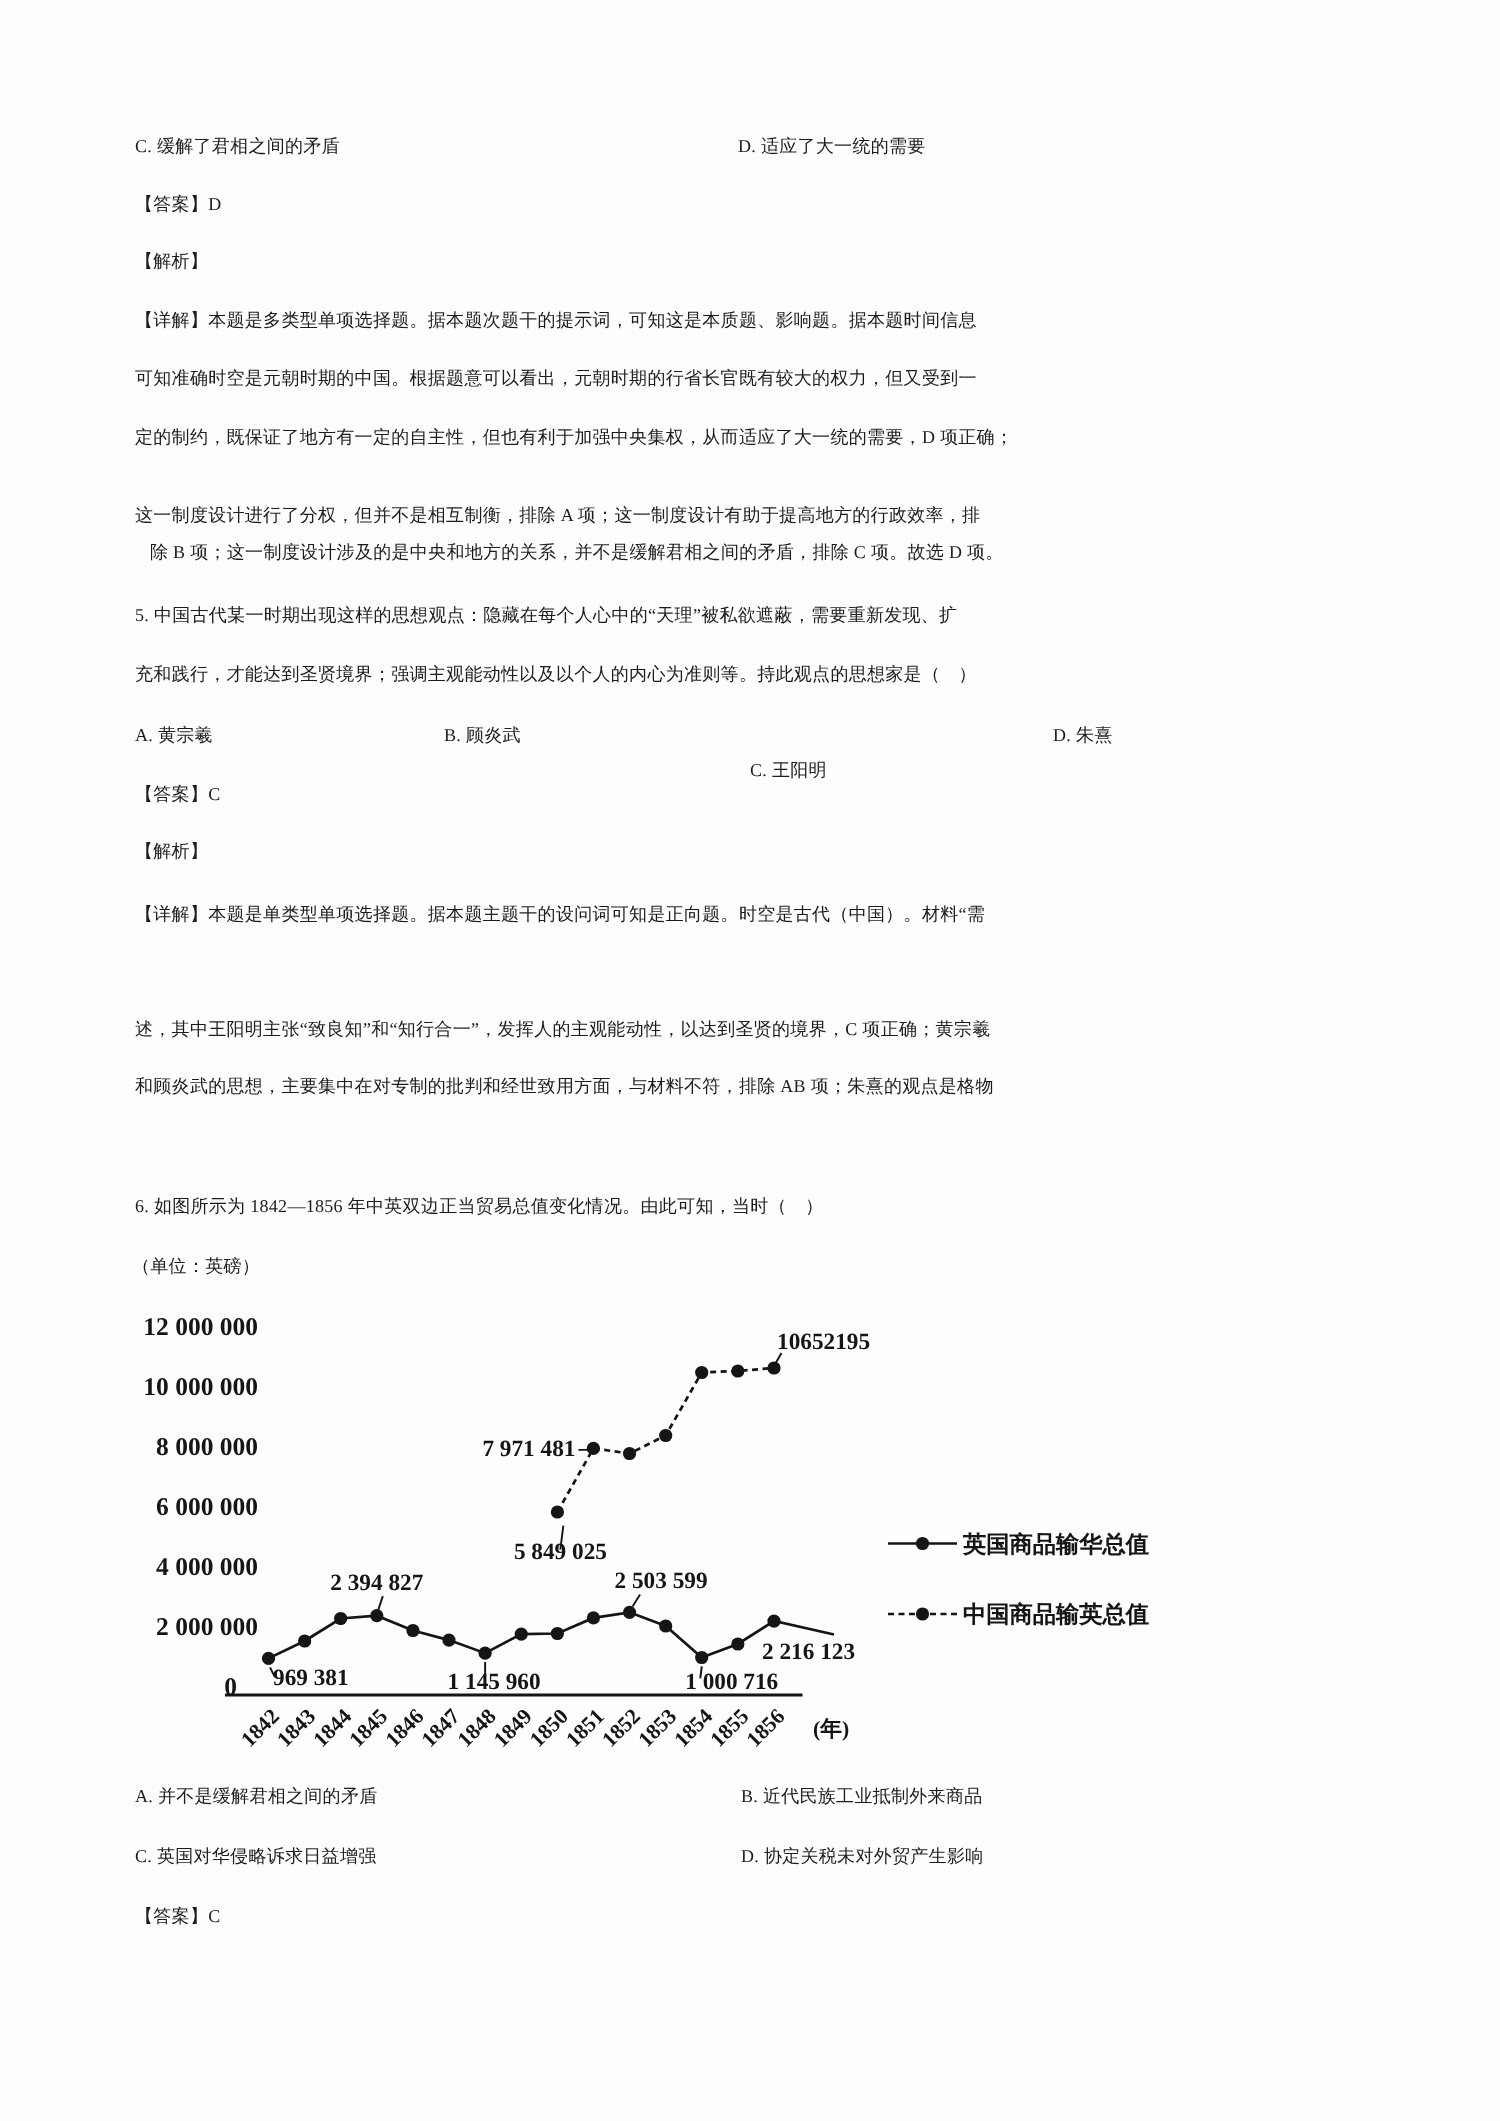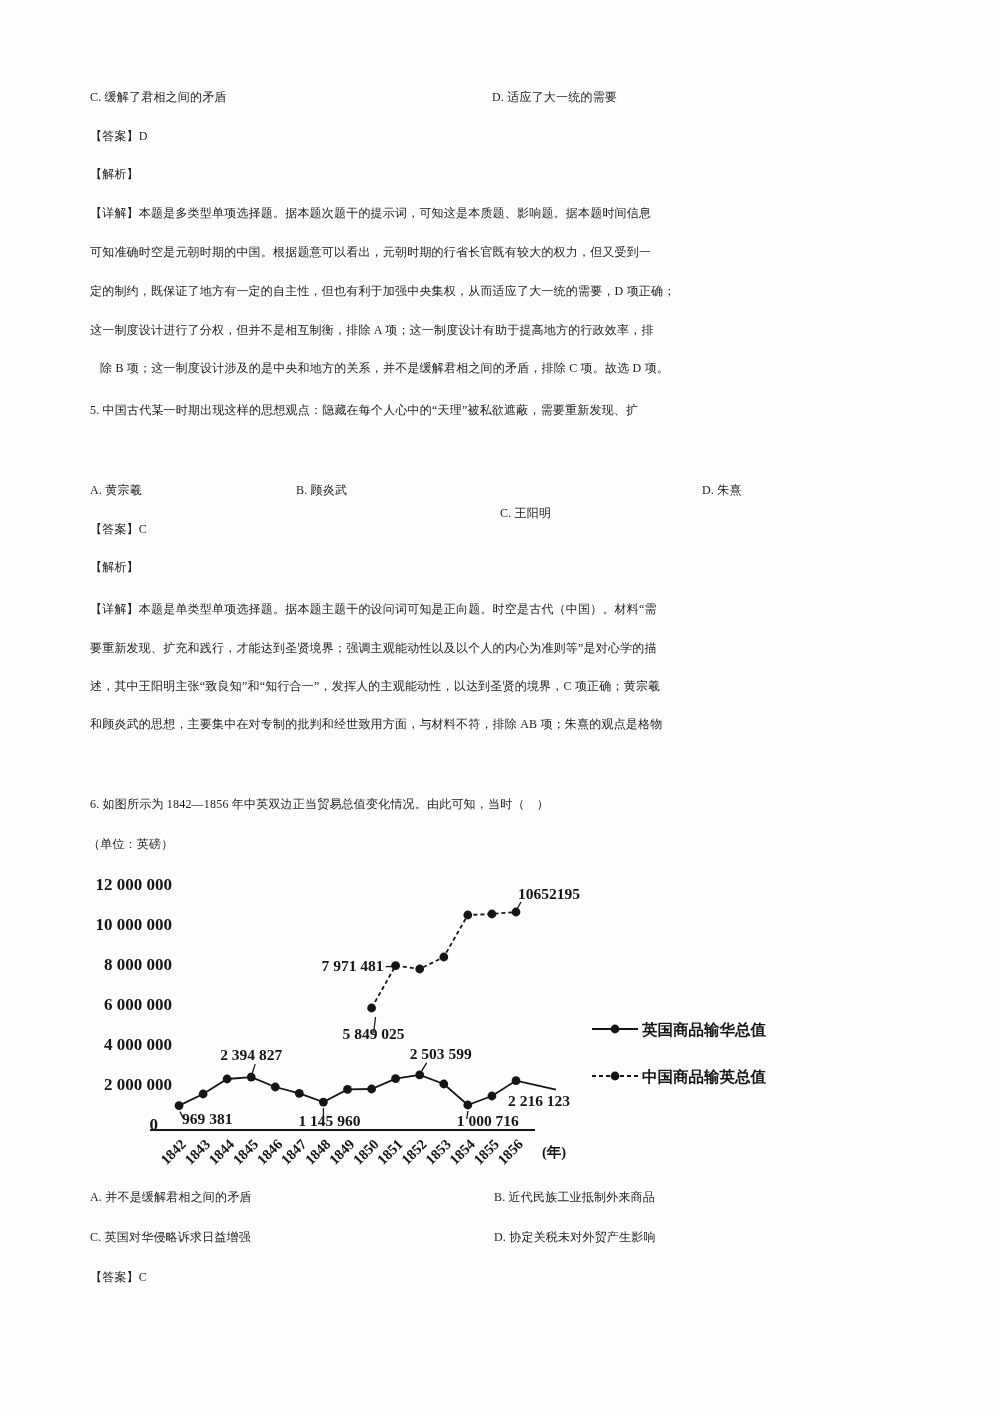--- a/index.html
+++ b/index.html
@@ -29,35 +29,35 @@
 
   <span class="t" style="left:90px;top:86px">C. 缓解了君相之间的矛盾</span>
   <span class="t" style="left:492px;top:86px">D. 适应了大一统的需要</span>
 
   <span class="t" style="left:90px;top:125px">【答案】D</span>
   <span class="t" style="left:90px;top:163px">【解析】</span>
 
   <span class="t" style="left:90px;top:202px">【详解】本题是多类型单项选择题。据本题次题干的提示词，可知这是本质题、影响题。据本题时间信息</span>
   <span class="t" style="left:90px;top:241px">可知准确时空是元朝时期的中国。根据题意可以看出，元朝时期的行省长官既有较大的权力，但又受到一</span>
   <span class="t" style="left:90px;top:280px">定的制约，既保证了地方有一定的自主性，但也有利于加强中央集权，从而适应了大一统的需要，D 项正确；</span>
-  <span class="t" style="left:90px;top:319px">这一制度设计进行了分权，但并不是相互制衡，排除 A 项；这一制度设计有助于提高地方的行政效率，排</span>
+  <span class="t" style="left:90px;top:332px">这一制度设计进行了分权，但并不是相互制衡，排除 A 项；这一制度设计有助于提高地方的行政效率，排</span>
   <span class="t" style="left:100px;top:357px">除 B 项；这一制度设计涉及的是中央和地方的关系，并不是缓解君相之间的矛盾，排除 C 项。故选 D 项。</span>
 
   <span class="t" style="left:90px;top:399px">5. 中国古代某一时期出现这样的思想观点：隐藏在每个人心中的“天理”被私欲遮蔽，需要重新发现、扩</span>
+  <span class="t" style="left:90px;top:438px">充和践行，才能达到圣贤境界；强调主观能动性以及以个人的内心为准则等。持此观点的思想家是（　）</span>
 
   <span class="t" style="left:90px;top:479px">A. 黄宗羲</span>
   <span class="t" style="left:296px;top:479px">B. 顾炎武</span>
   <span class="t" style="left:500px;top:502px">C. 王阳明</span>
   <span class="t" style="left:702px;top:479px">D. 朱熹</span>
 
   <span class="t" style="left:90px;top:518px">【答案】C</span>
   <span class="t" style="left:90px;top:556px">【解析】</span>
 
   <span class="t" style="left:90px;top:598px">【详解】本题是单类型单项选择题。据本题主题干的设问词可知是正向题。时空是古代（中国）。材料“需</span>
-  <span class="t" style="left:90px;top:637px">要重新发现、扩充和践行，才能达到圣贤境界；强调主观能动性以及以个人的内心为准则等”是对心学的描</span>
   <span class="t" style="left:90px;top:675px">述，其中王阳明主张“致良知”和“知行合一”，发挥人的主观能动性，以达到圣贤的境界，C 项正确；黄宗羲</span>
   <span class="t" style="left:90px;top:713px">和顾炎武的思想，主要集中在对专制的批判和经世致用方面，与材料不符，排除 AB 项；朱熹的观点是格物</span>
 
   <span class="t" style="left:90px;top:793px">6. 如图所示为 1842—1856 年中英双边正当贸易总值变化情况。由此可知，当时（　）</span>
   <span class="t" style="left:88px;top:833px">（单位：英磅）</span>
 
   <svg class="chart-svg" width="860" height="315" viewBox="0 0 860 315">
       <text x="102" y="30" text-anchor="end" class="ytick">12 000 000</text>
       <text x="102" y="70" text-anchor="end" class="ytick">10 000 000</text>
       <text x="102" y="110" text-anchor="end" class="ytick">8 000 000</text>

